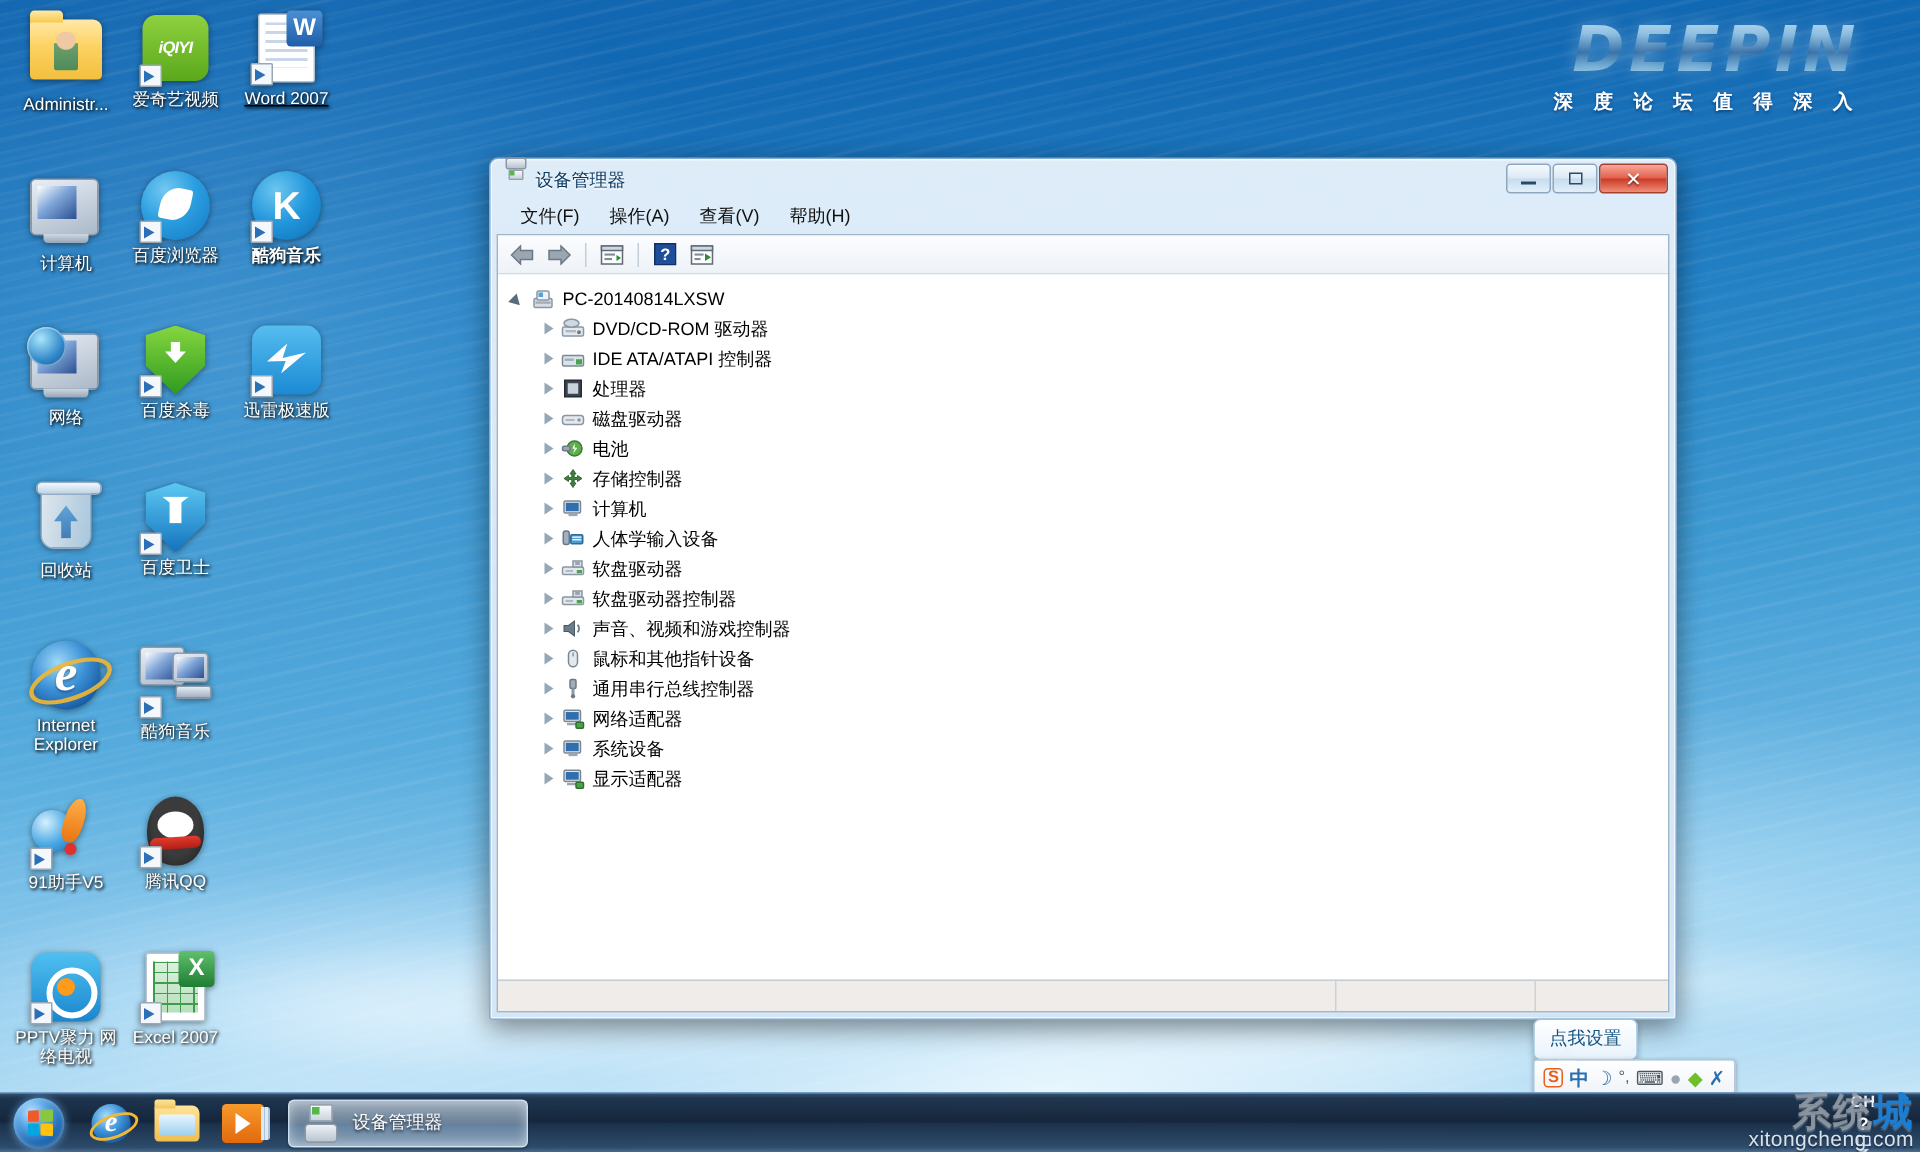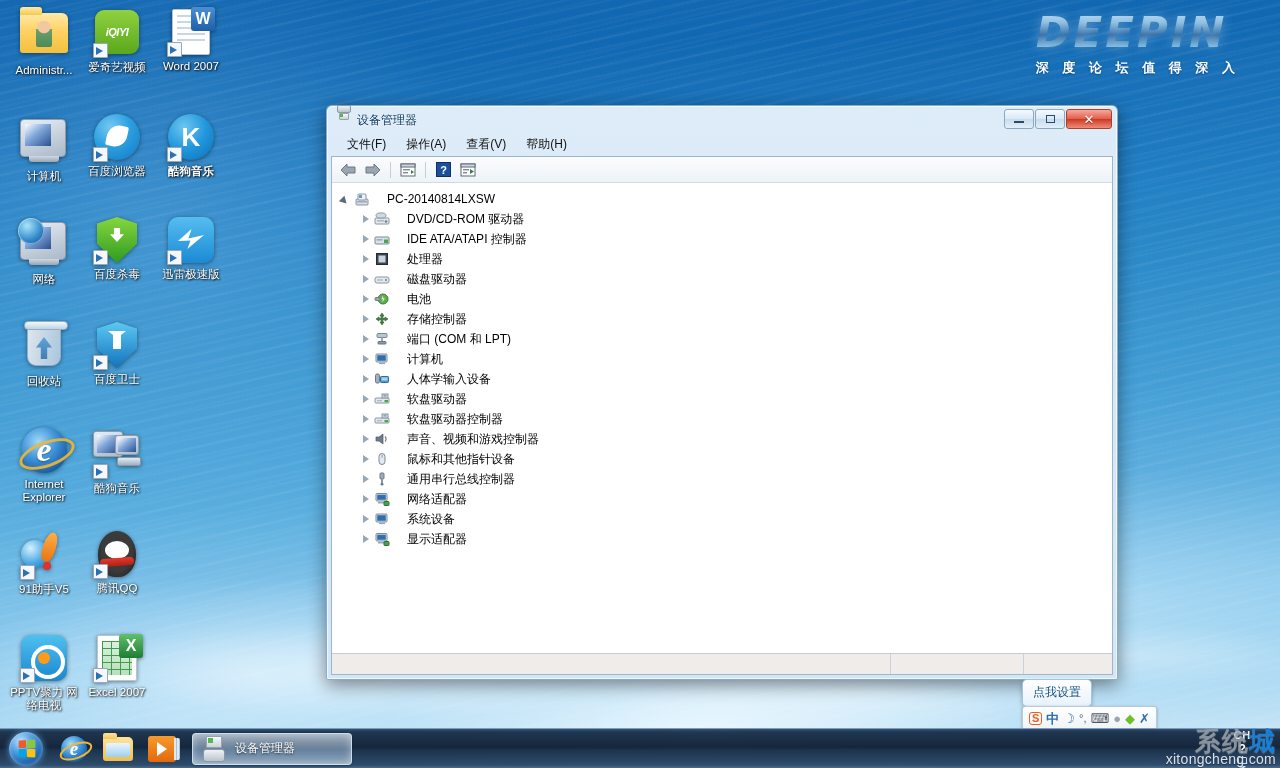--- a/index.html
+++ b/index.html
@@ -35,21 +35,21 @@
     background:
       radial-gradient(ellipse 420px 70px at 30% 60%, rgba(255,255,255,0.45), rgba(255,255,255,0) 70%),
       radial-gradient(ellipse 380px 55px at 68% 75%, rgba(255,255,255,0.38), rgba(255,255,255,0) 70%),
       radial-gradient(ellipse 300px 45px at 88% 50%, rgba(255,255,255,0.30), rgba(255,255,255,0) 70%);
     pointer-events:none;
   }
 
   
   #deepin-logo {
     position: absolute; right: 40px; top: 8px;
-    text-align: left; pointer-events: none;
+    text-align: right; pointer-events: none;
   }
   #deepin-logo .logo-word {
     font-family: "DejaVu Sans", sans-serif;
     font-size: 42px; font-weight: bold; font-style: italic;
     letter-spacing: 3px;
     background: linear-gradient(180deg, #cfe8f8 0%, #7fb6dd 30%, #1d5f9e 55%, #6aa8d4 75%, #d6edfb 100%);
     -webkit-background-clip: text; background-clip: text;
     -webkit-text-fill-color: transparent; color: transparent;
     text-shadow: 0 0 12px rgba(255,255,255,0.25);
   }
@@ -293,21 +293,21 @@
     border-bottom: 4px solid transparent;
     border-left-color: #94a8b8;
   }
   .tri.expanded::after {
     content: ""; position: absolute; left: 1px; top: 3px;
     width: 0; height: 0;
     border-left: 7px solid #5a6b7a; border-top: 4px solid transparent; border-bottom: 4px solid transparent;
     transform: rotate(45deg); transform-origin: 30% 50%;
   }
   .dev-ico { width: 16px; height: 16px; margin-right: 5px; flex: none; position: relative; }
-  .tree-label { line-height: 16px; margin-left: 12px; }
+  .tree-label { line-height: 16px; }
 
   #status-bar {
     height: 21px; display: flex;
     background: #f0ece9; border-top: 1px solid #c3cdd6;
   }
   #status-bar .sp { border-right: 1px solid #c9d2da; height: 100%; }
   #status-bar .sp1 { flex: 1; }
   #status-bar .sp2 { width: 133px; }
   #status-bar .sp3 { width: 88px; border-right: none; }
 
@@ -502,21 +502,21 @@
     </div>
   <div class="lbl">Administr...</div>
 </div>
 <div class="desk-icon" style="left:78px; top:8px;">
   <div class="glyph">
       <div class="ic-iqiyi"></div>
       <span class="shortcut-arrow"></span>
     </div>
   <div class="lbl">爱奇艺视频</div>
 </div>
-<div class="desk-icon" style="left:152px; top:8px;">
+<div class="desk-icon" style="left:152px; top:8px;text-decoration:underline;">
   <div class="glyph">
       <div class="ic-word"></div>
       <span class="shortcut-arrow"></span>
     </div>
   <div class="lbl">Word 2007</div>
 </div>
 
 <div class="desk-icon" style="left:5px; top:113px;">
   <div class="glyph">
       <div class="ic-computer"></div>
@@ -772,31 +772,20 @@
       <div class="tree-row child">
         <span class="tri collapsed"></span>
         <span class="dev-ico">
           <svg width="16" height="16" viewBox="0 0 16 16">
             <path d="M8 2 L10 5 L8.8 5 L8.8 7.3 L11 7.3 L11 6 L14 8 L11 10 L11 8.7 L8.8 8.7 L8.8 11 L10 11 L8 14 L6 11 L7.2 11 L7.2 8.7 L5 8.7 L5 10 L2 8 L5 6 L5 7.3 L7.2 7.3 L7.2 5 L6 5 Z" fill="#3f7f3f" stroke="#2b5c2b" stroke-width="0.6"></path>
           </svg>
         </span>
         <span class="tree-label">存储控制器</span>
       </div>
 
-      <div class="tree-row child">
-        <span class="tri collapsed"></span>
-        <span class="dev-ico">
-          <svg width="16" height="16" viewBox="0 0 16 16">
-            <rect x="3" y="2.5" width="10" height="4" rx="1" fill="#b9c5d0" stroke="#7b8894"></rect>
-            <rect x="7" y="6.5" width="2" height="4" fill="#9aa7b3"></rect>
-            <rect x="4" y="10.5" width="8" height="2.5" rx="0.6" fill="#8d9aa6" stroke="#6b7883"></rect>
-          </svg>
-        </span>
-        <span class="tree-label">端口 (COM 和 LPT)</span>
-      </div>
 
       <div class="tree-row child">
         <span class="tri collapsed"></span>
         <span class="dev-ico">
           <svg width="16" height="16" viewBox="0 0 16 16">
             <rect x="2" y="3" width="11" height="8" rx="1" fill="#dde5ec" stroke="#7b8894"></rect>
             <rect x="3.2" y="4.2" width="8.6" height="5.6" fill="#2f6fb0"></rect>
             <rect x="5" y="11.5" width="6" height="1.6" fill="#9aa7b3"></rect>
           </svg>
         </span>

